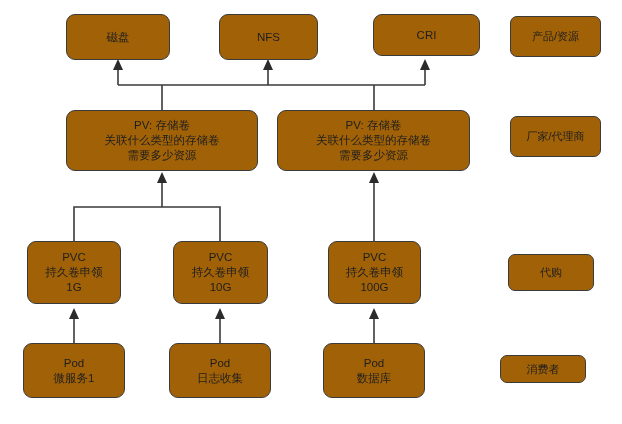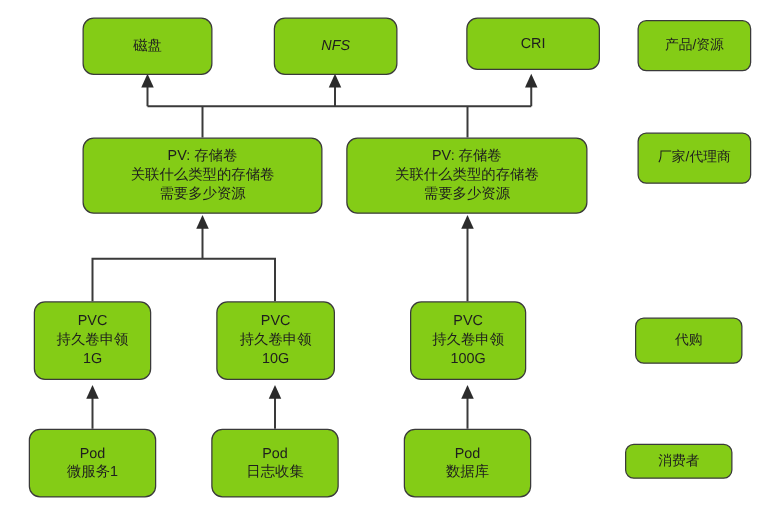--- a/index.html
+++ b/index.html
@@ -8,21 +8,21 @@
     background:#ffffff;
     font-family:"Liberation Sans","DejaVu Sans",sans-serif;
     overflow:hidden;
   }
   #canvas{position:relative;width:622px;height:424px;}
   .node{
     position:absolute;
     box-sizing:border-box;
     border:1.4px solid #3a3a3a;
     border-radius:9px;
-    background:#84cc16;
+    background:#a16207;
     display:flex;
     flex-direction:column;
     align-items:center;
     justify-content:center;
     color:#1e1e1e;
     font-size:11.5px;
     line-height:15px;
     text-align:center;
     z-index:2;
   }
@@ -70,41 +70,41 @@
     <polygon class="arrowhead" points="74,308 69,319 79,319"></polygon>
     <path d="M220 343 L220 317"></path>
     <polygon class="arrowhead" points="220,308 215,319 225,319"></polygon>
     <path d="M374 343 L374 317"></path>
     <polygon class="arrowhead" points="374,308 369,319 379,319"></polygon>
   </svg>
 
   <div class="node" style="left:66px;top:14px;width:104px;height:46px;">
     <span class="ln">磁盘</span>
   </div>
-  <div class="node" style="left:219px;top:14px;width:99px;height:46px;font-style:italic;">
+  <div class="node" style="left:219px;top:14px;width:99px;height:46px;">
     <span class="ln">NFS</span>
   </div>
   <div class="node" style="left:373px;top:14px;width:107px;height:42px;">
     <span class="ln">CRI</span>
   </div>
   <div class="node legend" style="left:510px;top:16px;width:91px;height:41px;text-align:right;">
     <span class="ln">产品/资源</span>
   </div>
 
   <div class="node" style="left:66px;top:110px;width:192px;height:61px;">
     <span class="ln">PV: 存储卷</span>
     <span class="ln">关联什么类型的存储卷</span>
     <span class="ln">需要多少资源</span>
   </div>
   <div class="node" style="left:277px;top:110px;width:193px;height:61px;">
     <span class="ln">PV: 存储卷</span>
     <span class="ln">关联什么类型的存储卷</span>
     <span class="ln">需要多少资源</span>
   </div>
-  <div class="node legend" style="left:510px;top:106px;width:91px;height:41px;">
+  <div class="node legend" style="left:510px;top:116px;width:91px;height:41px;">
     <span class="ln">厂家/代理商</span>
   </div>
 
   <div class="node" style="left:27px;top:241px;width:94px;height:63px;">
     <span class="ln">PVC</span>
     <span class="ln">持久卷申领</span>
     <span class="ln">1G</span>
   </div>
   <div class="node" style="left:173px;top:241px;width:95px;height:63px;">
     <span class="ln">PVC</span>

